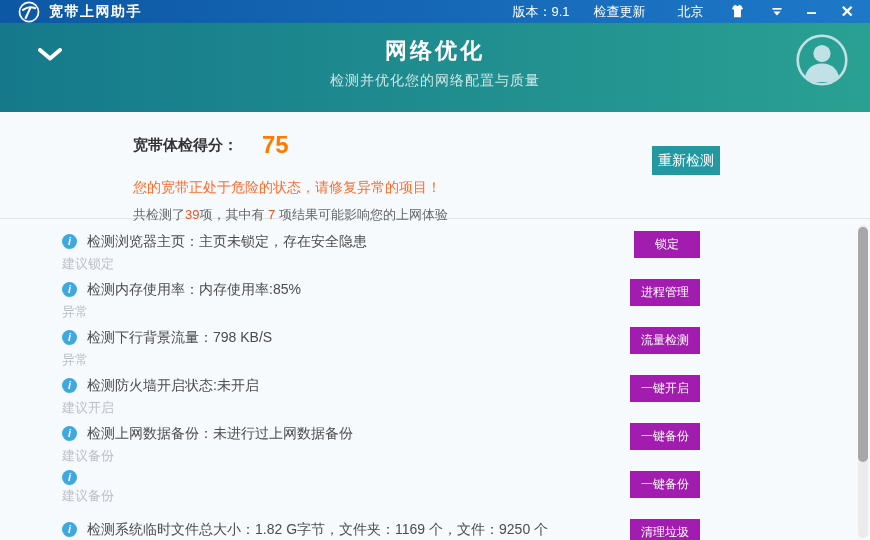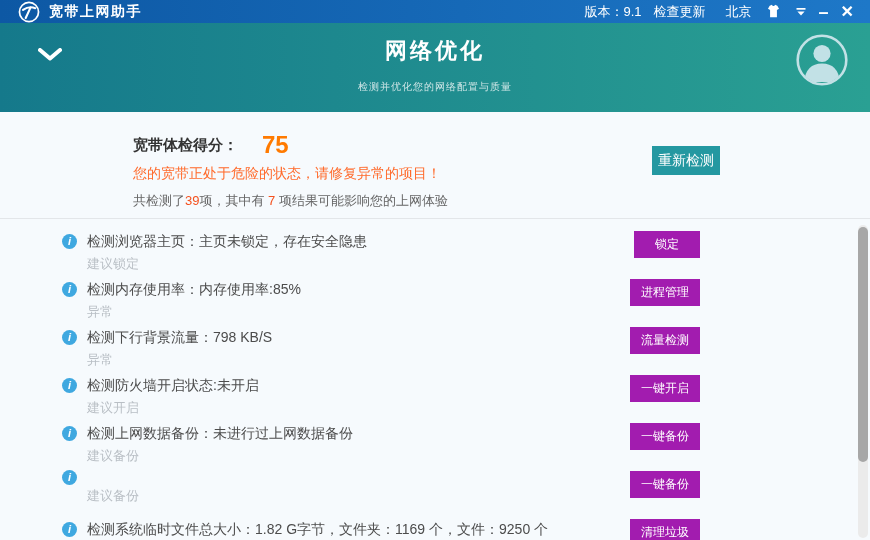--- a/index.html
+++ b/index.html
@@ -11,61 +11,61 @@
   }
 
   
   .titlebar {
     height:23px; background:linear-gradient(90deg,#0d58a4,#1e78c8);
     display:flex; align-items:center; justify-content:space-between;
     padding:0 16px 0 18px;
   }
   .tb-left { display:flex; align-items:center; gap:9px; }
   .app-name { color:#fff; font-size:14px; font-weight:bold; letter-spacing:1.5px; }
-  .tb-right { display:flex; align-items:center; gap:12px; color:#fff; font-size:13px; }
+  .tb-right { display:flex; align-items:center; gap:24px; color:#fff; font-size:13px; }
   .tb-text { cursor:default; }
   .tb-link { cursor:pointer; }
   .tb-ctl { color:#fff; cursor:pointer; display:inline-flex; align-items:center; }
   .tb-min { font-size:18px; font-weight:bold; line-height:10px; }
   .tb-close { font-size:16px; font-weight:bold; }
 
   
   .header {
     height:89px; background:linear-gradient(90deg,#15798b,#2aa093);
     position:relative; color:#fff; text-align:center;
   }
   .collapse-btn { position:absolute; left:38px; top:24px; cursor:pointer; }
   .header-title { font-size:22px; font-weight:bold; padding-top:13px; letter-spacing:3px; }
-  .header-sub { font-size:10px; color:rgba(255,255,255,0.78); margin-top:14px; letter-spacing:1px; }
+  .header-sub { font-size:14px; color:rgba(255,255,255,0.78); margin-top:6px; letter-spacing:1px; }
   .avatar { position:absolute; right:22px; top:11px; width:52px; height:52px; cursor:pointer; }
 
   
   .score-section { position:relative; height:106px; padding-left:133px; }
   .score-line { padding-top:19px; font-size:15px; font-weight:bold; color:#333; }
   .score-value { color:#ff7a00; font-size:24px; font-weight:bold; margin-left:24px; vertical-align:-3px; }
-  .warning-line { color:#ff6a2b; font-size:14px; margin-top:6px; }
+  .warning-line { color:#ff6a2b; font-size:14px; margin-top:20px; }
   .summary-line { color:#666; font-size:13px; margin-top:9px; }
   .summary-line .num { color:#f4511e; }
   .recheck-btn {
     position:absolute; left:652px; top:34px; width:68px; height:29px;
     background:#2498a1; color:#fff; border:none; font-size:14px; cursor:pointer;
     font-family:"Liberation Sans", sans-serif;
   }
   .divider { border-top:1px solid #e3e6e9; }
 
   
   .list { padding-top:9px; }
   .row { position:relative; min-height:48px; padding:2px 0 0 62px; }
   .row-title-line { display:flex; align-items:center; gap:10px; font-size:14px; color:#4c4c4c; line-height:23px; }
   .info-icon {
     width:15px; height:15px; border-radius:50%; background:#3fa8e0; color:#fff;
     font-size:11px; font-weight:bold; font-style:italic;
     display:inline-flex; align-items:center; justify-content:center; flex:none;
   }
-  .row-note { font-size:13px; color:#b9bfc5; line-height:22px; margin-left:25px; }
+  .row-note { font-size:13px; color:#b9bfc5; line-height:22px; }
   .row-btn {
     position:absolute; right:170px; top:3px; height:27px; min-width:66px; padding:0 11px;
     background:#a21caf; color:#fff; border:none; font-size:12px; cursor:pointer;
     font-family:"Liberation Sans", sans-serif;
   }
 
   
   .scrollbar-track {
     position:absolute; right:2px; top:225px; width:10px; height:313px;
     background:#ebebeb; border-radius:5px;

